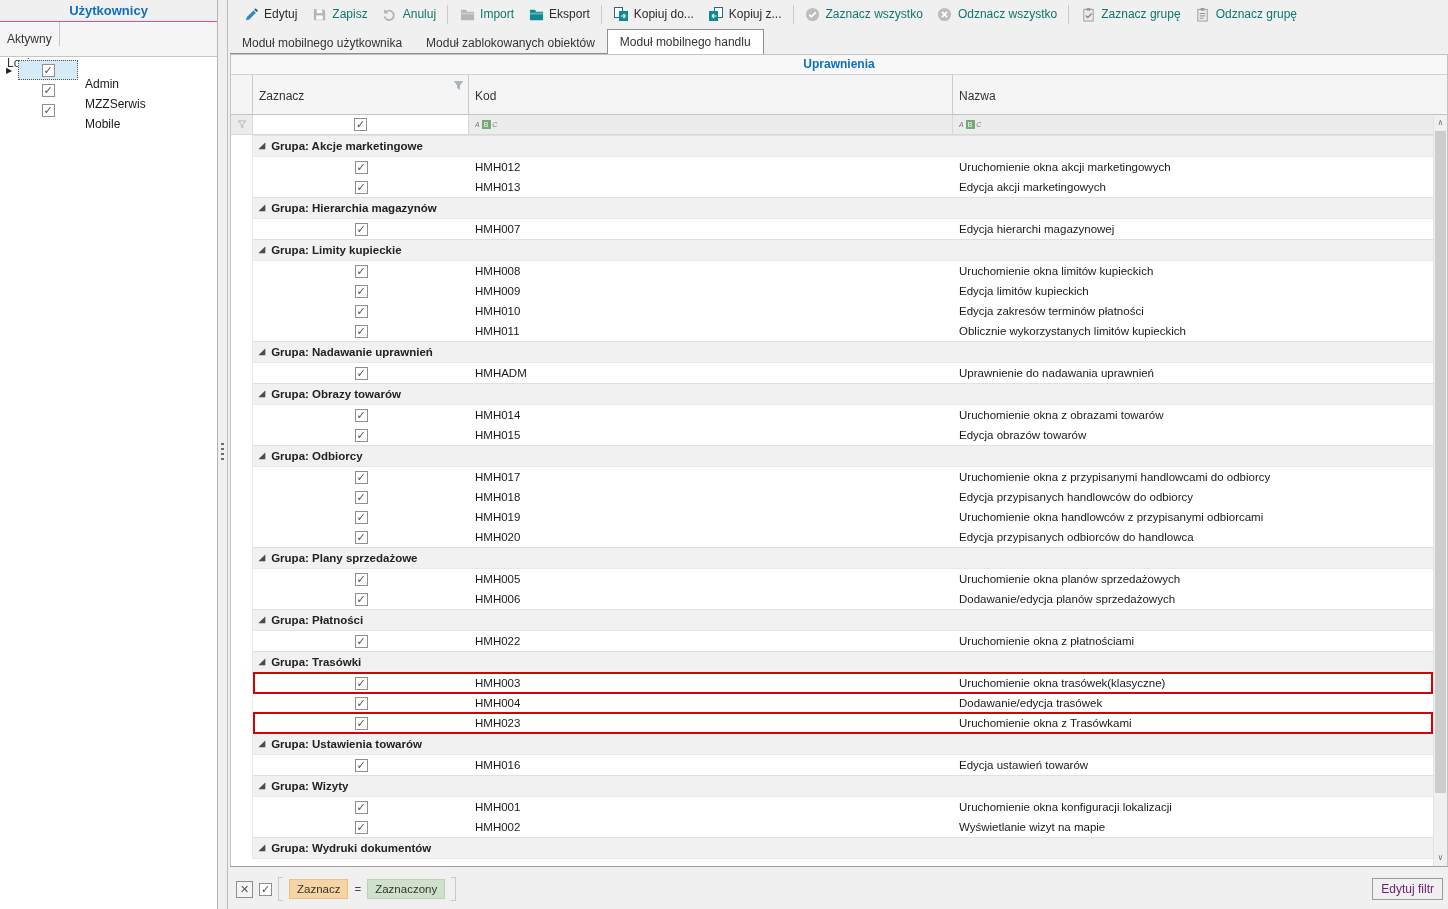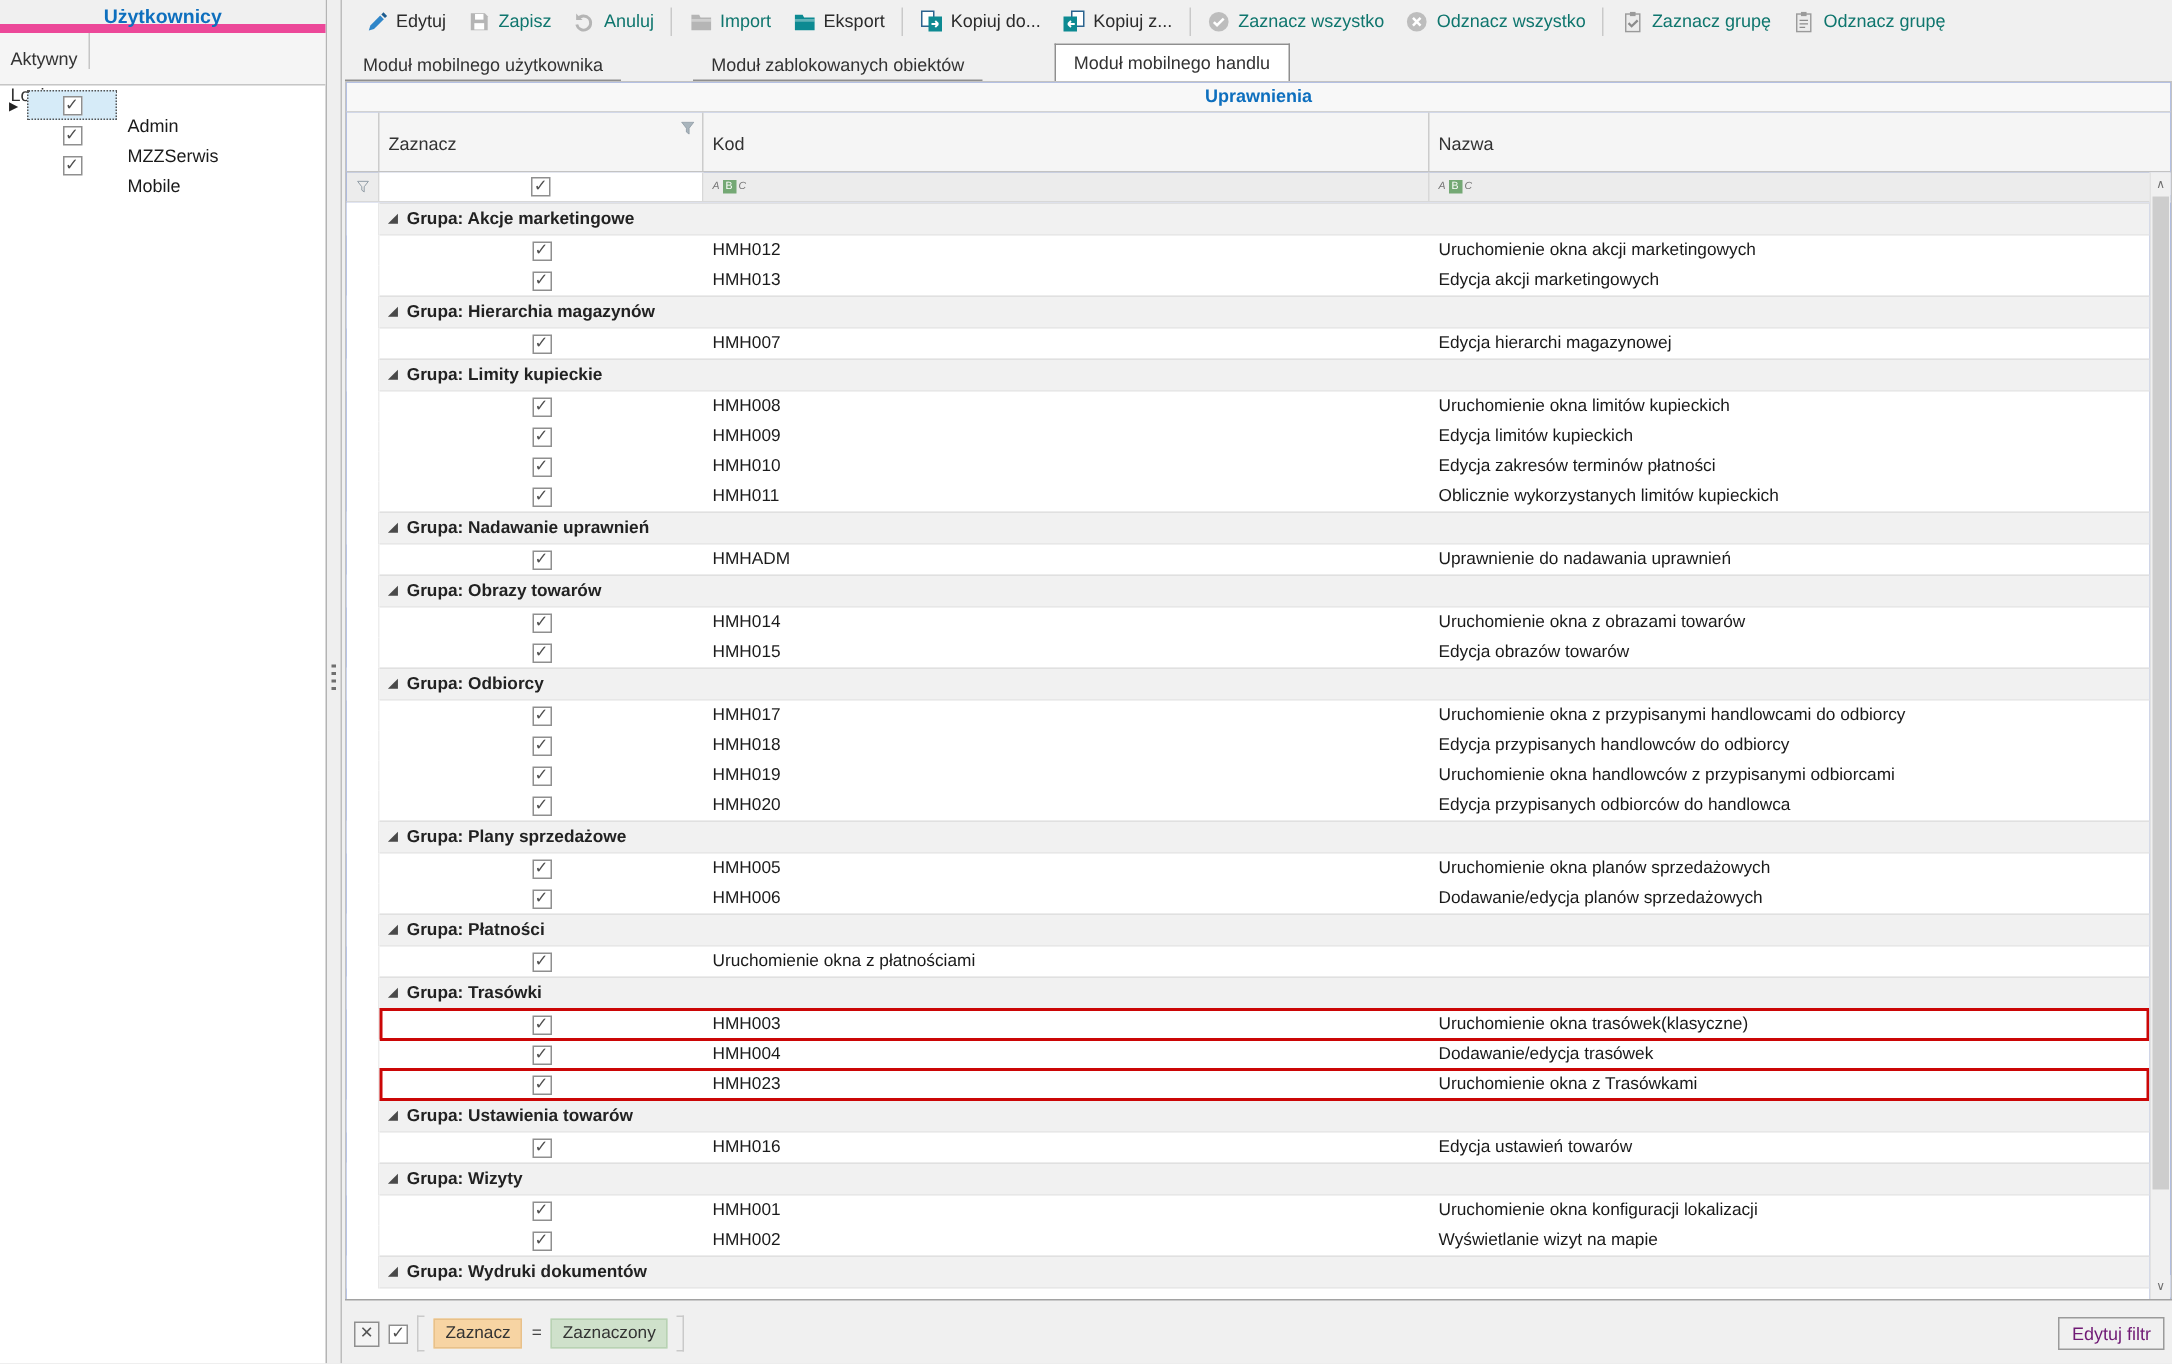--- a/index.html
+++ b/index.html
@@ -3,21 +3,21 @@
 <meta charset="utf-8">
 <style>
   * { margin:0; padding:0; box-sizing:border-box; }
   html,body { background:#e8e8e8; }
   #app { position:relative; width:1448px; height:909px; background:#f0f0f0;
          font-family:"Liberation Sans", sans-serif; overflow:hidden; color:#1a1a1a; }
 
   
   #left-panel { position:absolute; left:0; top:0; width:218px; height:909px;
                 background:#fff; border-right:1px solid #b4b4b4; }
-  .lp-title { height:22px; line-height:22px; background:#f0f0f0; border-bottom:6px solid #ec4899;
+  .lp-title { height:22px; line-height:22px; background:#f0f0f0; border-bottom:1px solid #ec4899;
               text-align:center; font-weight:bold; font-size:13px; color:#0e6fbe; }
   .lp-header { height:35px; display:flex; background:#f5f5f5; border-bottom:1px solid #c6c6c6;
                font-size:12px; color:#333;flex-direction:column; }
   .lp-h-ind { width:18px; border-right:1px solid #c6c6c6; }
   .lp-h-akt { width:60px; border-right:1px solid #c6c6c6; padding:10px 0 0 7px; }
   .lp-h-log { flex:1; padding:10px 0 0 7px; }
   #lp-rows { padding-top:3px; }
   .lp-row { height:20px; display:flex; font-size:12px; }
   .lp-ind { width:18px; display:flex; align-items:center; justify-content:center;
             font-size:8px; color:#222; }
@@ -40,21 +40,21 @@
   #toolbar { position:absolute; left:228px; top:0; width:1220px; height:28px;
              display:flex; align-items:center; padding-left:8px; background:#f0f0f0; }
   .tb-btn { display:flex; align-items:center; gap:5px; padding:3px 7px; font-size:12px;
             color:#2b2b2b; white-space:nowrap; cursor:default; }
   .tb-btn.disabled { color:#0f766e; }
   .tb-ic { width:16px; height:16px; display:inline-flex; align-items:center; justify-content:center; }
   .tb-sep { width:1px; height:19px; background:#c9c9c9; margin:0 4px; }
 
   
   #tabs { position:absolute; left:230px; top:28px; height:26px; display:flex;
-          align-items:flex-end; font-size:12px;gap:48px; }
+          align-items:flex-end; font-size:12px; }
   .tab { height:22px; padding:4px 12px 0; color:#333; border-bottom:1px solid #8f8f8f;
          white-space:nowrap; }
   .tab.active { height:25px; padding-top:5px; background:#fff;
                 border:1px solid #8f8f8f; border-bottom:none; }
 
   
   #grid { position:absolute; left:230px; top:54px; width:1218px; height:812px;
           background:#1d4ed8; border:1px solid #c3c3c3; border-bottom:none; }
   .grid-title { height:20px; line-height:19px; text-align:center; font-weight:bold;
                 font-size:12px; color:#0e6fbe; background:#f8f8f8; border-bottom:1px solid #d2d2d2; }
@@ -504,20 +504,21 @@
           <div class="g-content">
             <span class="g-tri">◢</span>
             <span>Grupa: Płatności</span>
           </div>
         </div>
         <div class="d-row">
           <div class="d-ind"></div>
           <div class="d-zaznacz">
             <span class="cb">✓</span>
           </div>
+          <div class="d-kod">HMH022</div>
           <div class="d-nazwa">Uruchomienie okna z płatnościami</div>
         </div>
         <div class="g-row">
           <div class="g-ind"></div>
           <div class="g-content">
             <span class="g-tri">◢</span>
             <span>Grupa: Trasówki</span>
           </div>
         </div>
         <div class="d-row hl">

